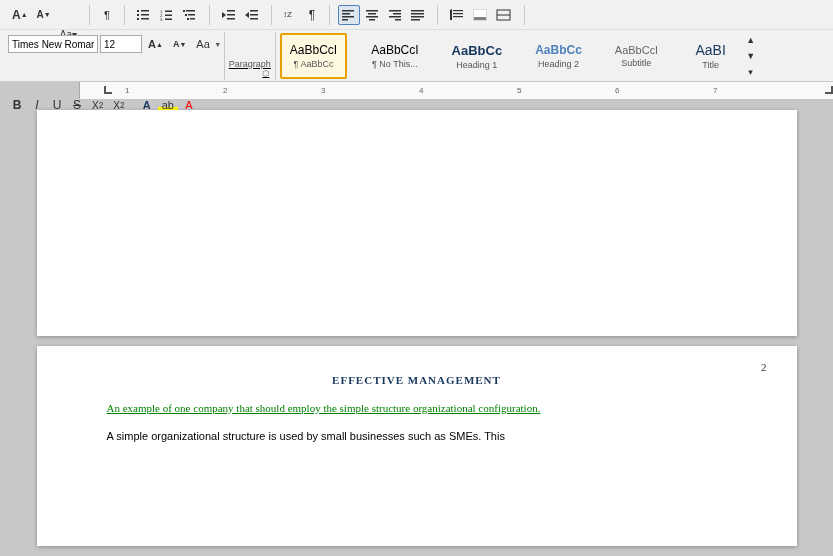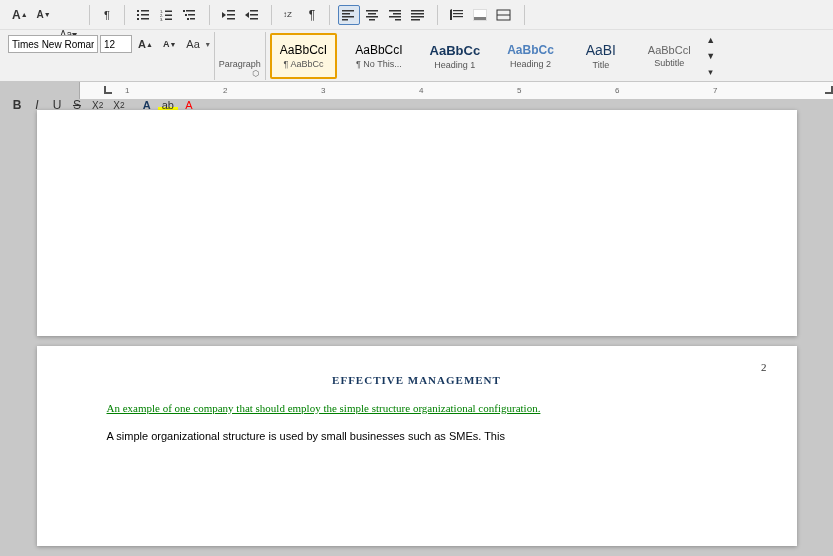--- a/index.html
+++ b/index.html
@@ -362,21 +362,21 @@
       </button>
     </div>
     <div class="ribbon-separator"></div>
   </div>
 
   <div class="ribbon-main">
 
     <div class="font-section">
       <div class="font-section-top">
         <input type="text" value="Times New Roman" style="width: 90px; font-size: 10px; border: 1px solid rgb(170, 170, 170); padding: 1px 3px; height: 18px;">
-        <input type="text" value="12" style="width: 32px; font-size: 10px; border: 1px solid rgb(170, 170, 170); padding: 8px 3px; height: 18px;">
+        <input type="text" value="12" style="width: 42px; font-size: 10px; border: 1px solid rgb(170, 170, 170); padding: 8px 3px; height: 18px;">
         <button class="ribbon-btn" style="font-size:11px; font-weight:bold;">A<sup style="font-size:7px">▲</sup></button>
         <button class="ribbon-btn" style="font-size:9px; font-weight:bold;">A<sup style="font-size:7px">▼</sup></button>
         <button class="ribbon-btn" style="font-size:11px;">Aa</button>
         <span style="font-size:8px; color:#555;">▾</span>
       </div>
       <div class="font-section-bottom">
         <button class="ribbon-btn" style="font-weight:bold; font-size:12px;">B</button>
         <button class="ribbon-btn" style="font-style:italic; font-size:12px;">I</button>
         <button class="ribbon-btn" style="text-decoration:underline; font-size:12px;">U</button>
         <button class="ribbon-btn" style="text-decoration:line-through; font-size:12px;">S</button>
@@ -386,51 +386,51 @@
         <button class="ribbon-btn" style="font-size:11px; color:#17375e; font-weight:bold; text-shadow: 1px 1px 1px #ccc;">A</button>
         <button class="ribbon-btn" style="font-size:11px; background:linear-gradient(to bottom, transparent 60%, yellow 60%);">ab</button>
         <button class="ribbon-btn" style="font-size:11px; color:red; border-bottom:2px solid red;">A</button>
       </div>
       <div class="section-footer">
         <span style="font-size:9px; color:#555; flex:1; text-align:center;">Font</span>
         <button class="expand-btn">⬡</button>
       </div>
     </div>
 
-    <div style="display:flex; flex-direction:column; border-right:1px solid #c8c8c8; padding:2px 4px; justify-content:flex-end;">
+    <div style="display:flex; flex-direction:column; border-right:1px solid #c8c8c8; padding:2px 4px; justify-content:flex-end;text-decoration:underline;">
       <span style="font-size:9px; color:#555; text-align:center; margin-top:auto; padding-top:36px;">Paragraph</span>
       <button class="expand-btn" style="align-self:flex-end;">⬡</button>
     </div>
 
     <div class="styles-section">
-      <div style="display:flex; gap:9px; height:46px;">
+      <div style="display:flex; gap:15px; height:46px;">
 
         <div class="style-item style-normal active">
           <span class="style-preview" style="font-size:12px; color:#000;">AaBbCcI</span>
           <span class="style-name">¶ AaBbCc</span>
         </div>
         <div class="style-item style-nospace">
           <span class="style-preview" style="font-size:12px; color:#000;">AaBbCcI</span>
           <span class="style-name">¶ No This...</span>
         </div>
         <div class="style-item style-h1">
           <span class="style-preview" style="font-size:13px; color:#17375e; font-weight:bold;">AaBbCc</span>
           <span class="style-name">Heading 1</span>
         </div>
         <div class="style-item style-h2">
           <span class="style-preview" style="font-size:12px; color:#4f81bd; font-weight:bold;">AaBbCc</span>
           <span class="style-name">Heading 2</span>
         </div>
+        <div class="style-item style-subtitle">
+          <span class="style-preview" style="font-size:11px; color:#666;">AaBbCcl</span>
+          <span class="style-name">Subtitle</span>
+        </div>
         <div class="style-item style-title">
           <span class="style-preview" style="font-size:14px; color:#17375e;">AaBI</span>
           <span class="style-name">Title</span>
-        </div>
-        <div class="style-item style-subtitle">
-          <span class="style-preview" style="font-size:11px; color:#666;">AaBbCcl</span>
-          <span class="style-name">Subtitle</span>
         </div>
       </div>
       <div style="display:flex; flex-direction:column; justify-content:space-between; height:46px; margin-left:2px;">
         <button class="ribbon-btn" style="font-size:9px; height:14px;">▲</button>
         <button class="ribbon-btn" style="font-size:9px; height:14px;">▼</button>
         <button class="ribbon-btn" style="font-size:9px; height:14px;">▾</button>
       </div>
     </div>
   </div>
 </div>

